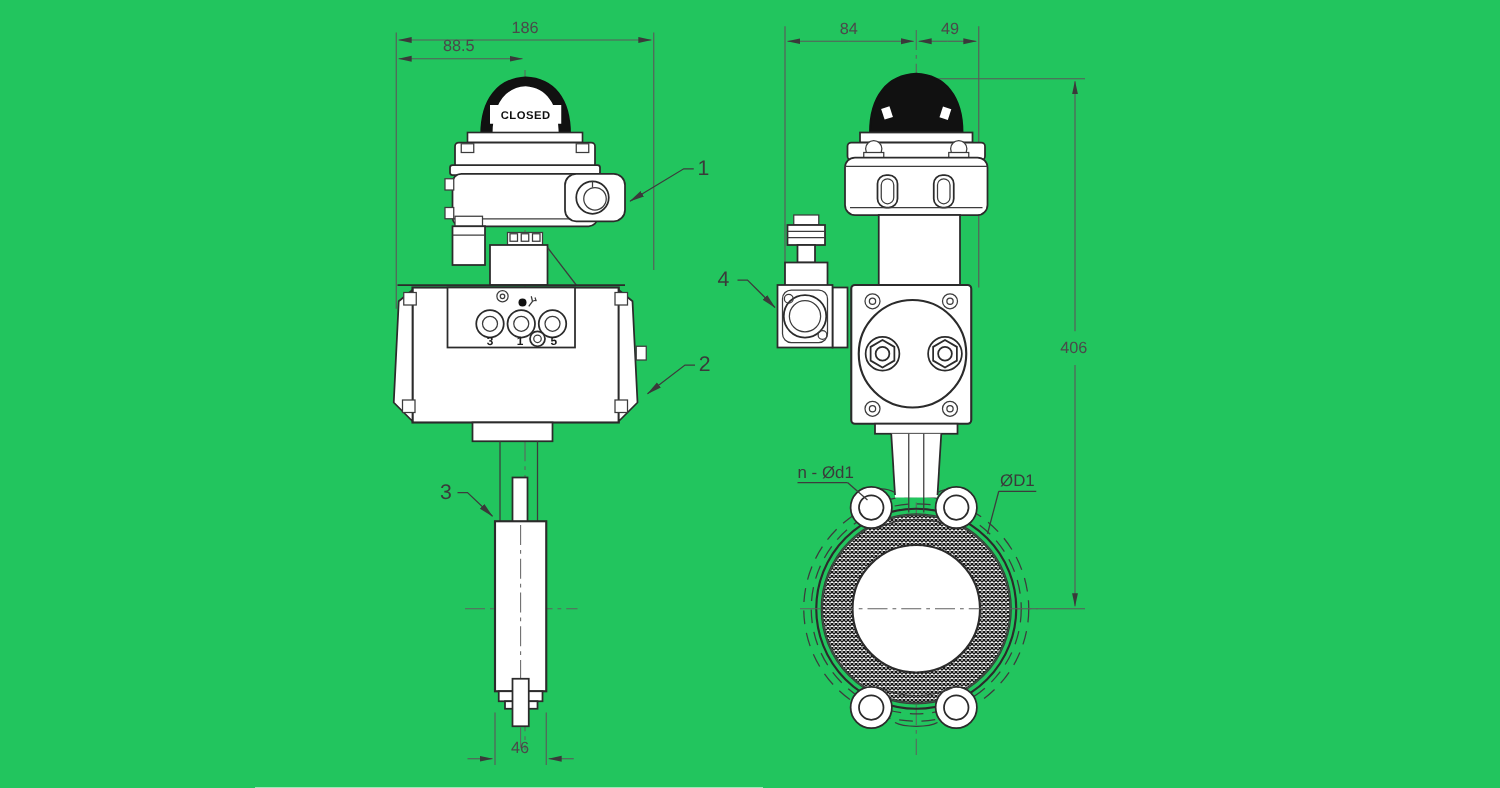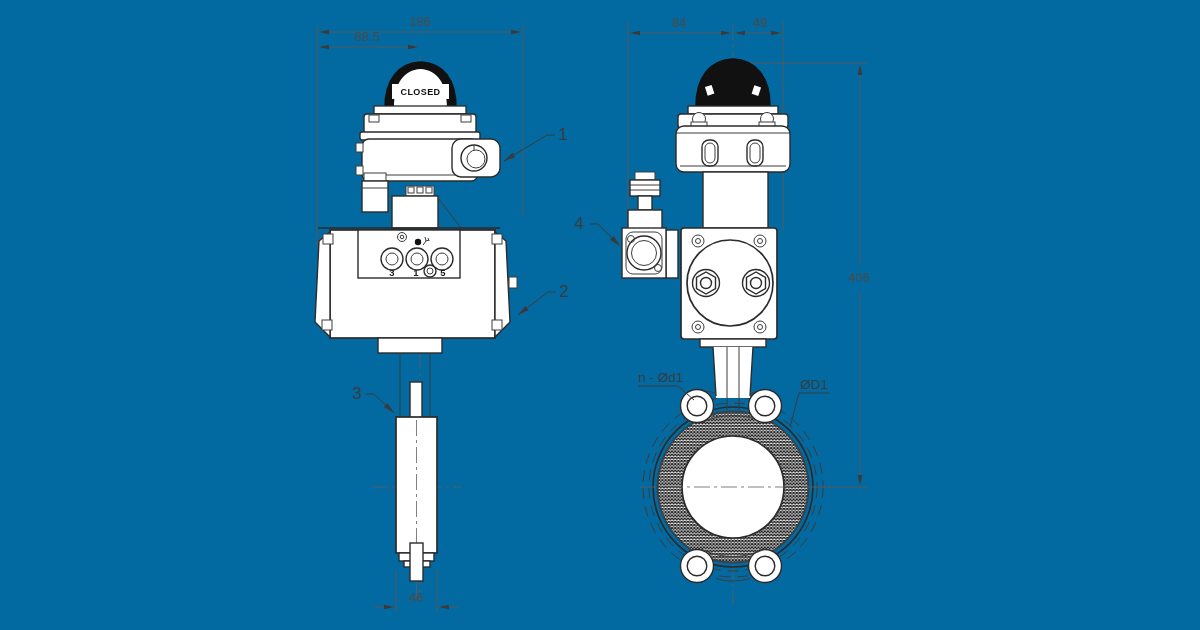--- a/index.html
+++ b/index.html
@@ -1,16 +1,16 @@
 <!DOCTYPE html>
 <html><head>
 <meta charset="utf-8">
 <style>
   html,body{margin:0;padding:0;background:#ffffff;width:1200px;height:630px;overflow:hidden;}
-  #stage{width:1200px;height:630px;background:#0369a1;position:relative;text-align:right;}
+  #stage{width:1200px;height:630px;background:#22c55e;position:relative;text-align:right;}
   svg{display:block;}
   text{font-family:"Liberation Sans","DejaVu Sans",sans-serif;fill:#4d4d4d;}
   .dim{font-size:13px;fill:#4a4a4a;}
   .callout{font-size:17px;fill:#3a3a3a;}
   .ann{font-size:13.5px;fill:#3a3a3a;}
   .port{font-size:9.5px;font-weight:bold;fill:#1c1c1c;}
   .closed{font-size:9px;font-weight:bold;fill:#101010;letter-spacing:.4px;}
   .ln{stroke:#2b2b2b;fill:none;stroke-width:1.4;}
   .lnb{stroke:#2b2b2b;fill:none;stroke-width:1.7;}
   .lnt{stroke:#3c3c3c;fill:none;stroke-width:1;}

